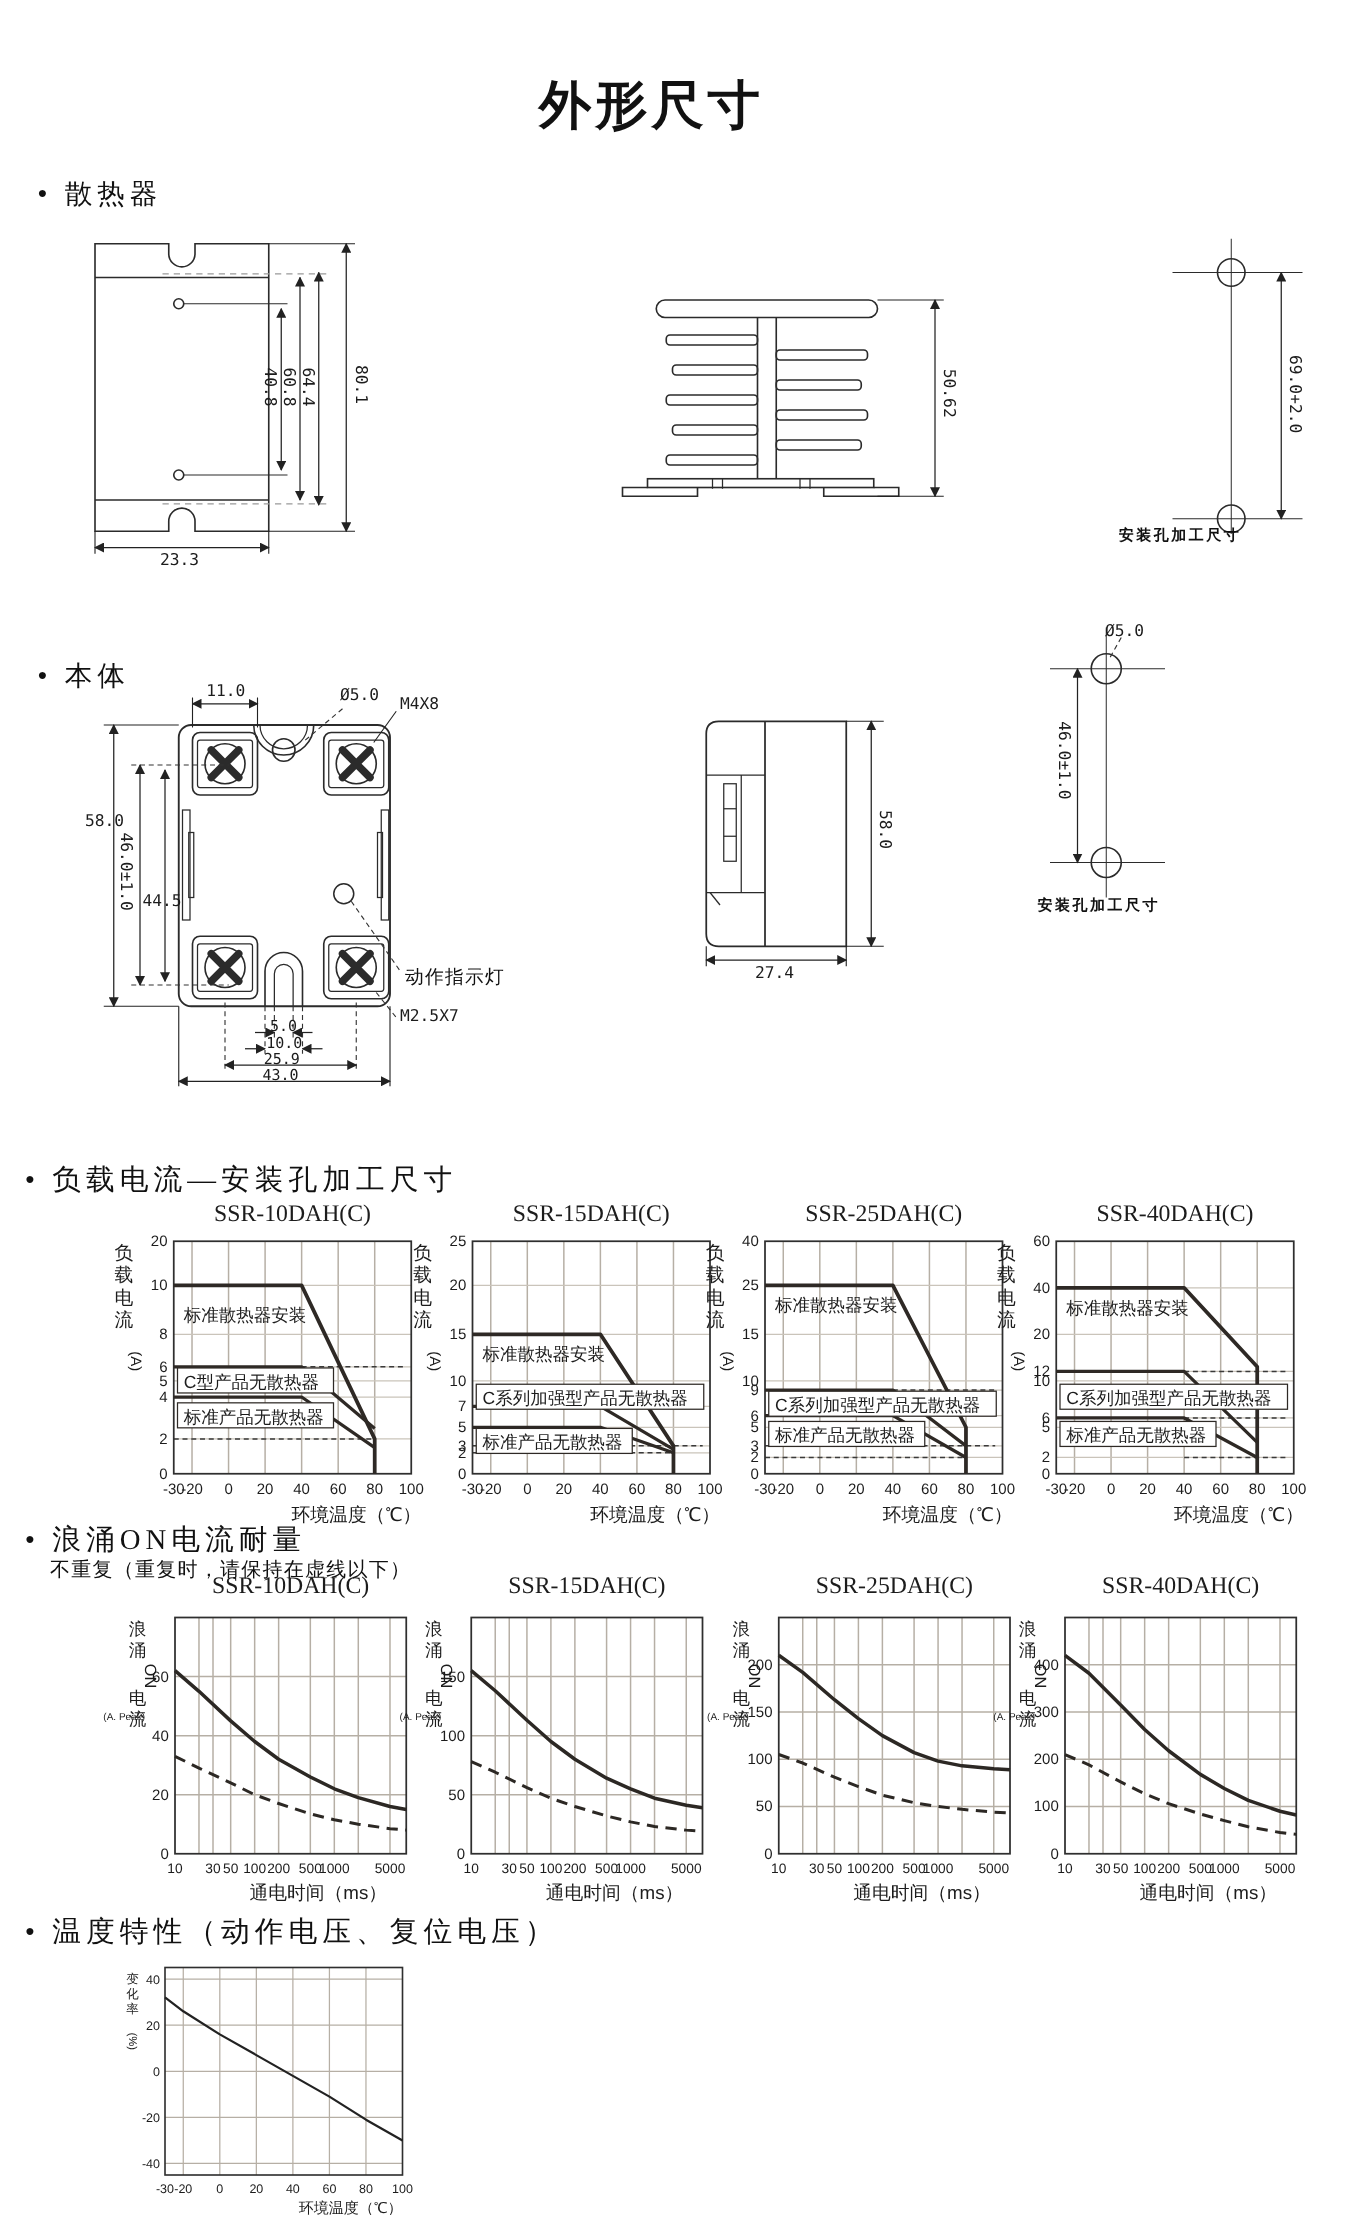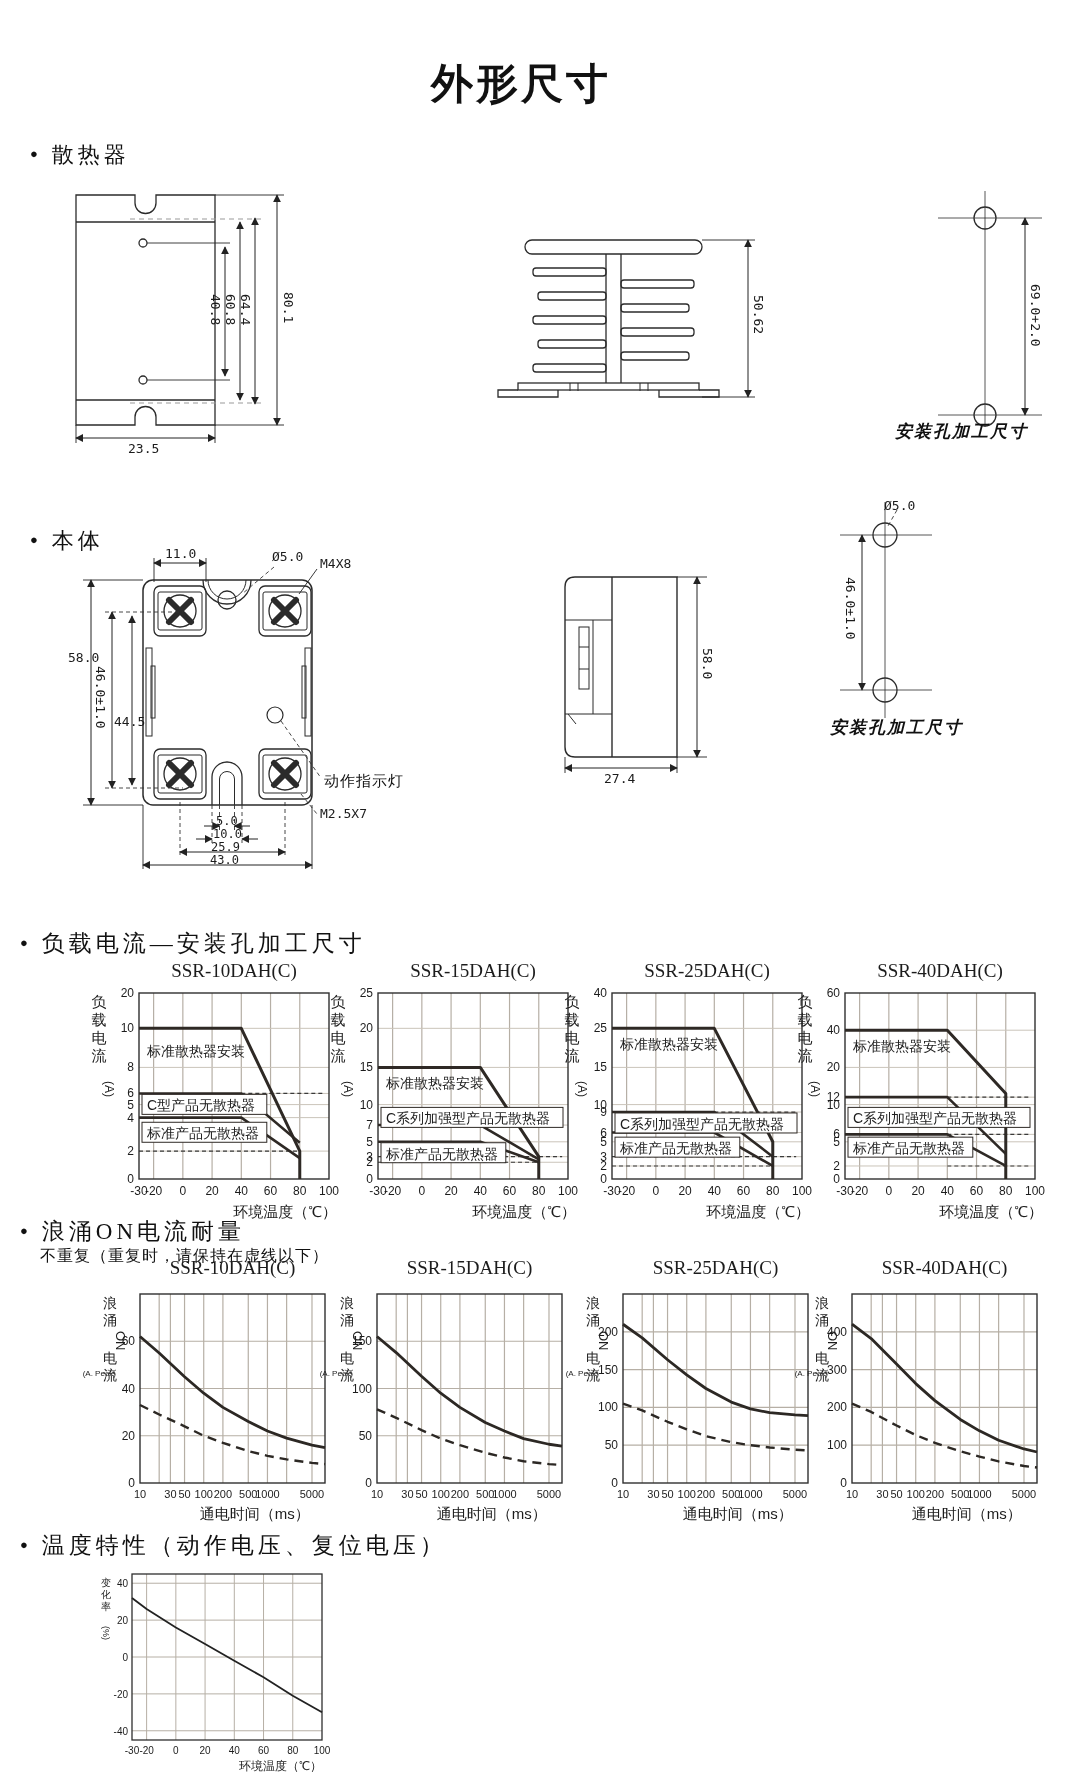--- a/index.html
+++ b/index.html
@@ -7,21 +7,21 @@
         font-family:"Liberation Sans",sans-serif;color:#111;}
   .page-title{position:absolute;left:0;top:40px;width:1010px;margin:16px;text-align:center;
         font-size:42px;font-weight:bold;letter-spacing:3px;font-family:"Liberation Sans",sans-serif;}
   .sec-title{position:absolute;font-family:"Liberation Serif",serif;font-size:22px;letter-spacing:4px;white-space:nowrap;}
   .sec-title .bullet{font-size:13px;vertical-align:4px;margin-right:14px;letter-spacing:0;}
   .sec-sub{position:absolute;font-family:"Liberation Serif",serif;font-size:16px;letter-spacing:1px;white-space:nowrap;}
   .draw{position:absolute;}
   .draw svg{display:block;overflow:visible;}
   .dim{position:absolute;font-family:"DejaVu Sans Mono",monospace;font-size:13px;color:#1c1c1c;white-space:nowrap;}
   .rot{transform:rotate(90deg);transform-origin:0 0;}
-  .cap{position:absolute;font-family:"Liberation Serif",serif;font-weight:bold;font-size:17px;letter-spacing:2px;white-space:nowrap;font-style:italic;}
+  .cap{position:absolute;font-family:"Liberation Serif",serif;font-weight:bold;font-size:12px;letter-spacing:2px;white-space:nowrap;}
   .note{position:absolute;font-family:"Liberation Serif",serif;font-size:15px;letter-spacing:1px;white-space:nowrap;}
   .chart{position:absolute;}
 </style>
 </head>
 <body>
 
 <div class="page">
 
   <h1 class="page-title">外形尺寸</h1>
 
@@ -59,21 +59,21 @@
         <line x1="16" y1="263" x2="16" y2="281" stroke-width="0.9"></line>
         <line x1="155" y1="263" x2="155" y2="281" stroke-width="0.9"></line>
         <line x1="16" y1="276" x2="155" y2="276" marker-start="url(#a1)" marker-end="url(#a1)"></line>
       </g>
     </svg>
   </div>
   <span class="dim rot" style="left:223px;top:294px;">40.8</span>
   <span class="dim rot" style="left:238px;top:294px;">60.8</span>
   <span class="dim rot" style="left:253px;top:294px;">64.4</span>
   <span class="dim rot" style="left:296px;top:292px;">80.1</span>
-  <span class="dim" style="left:128px;top:441px;">23.5</span>
+  <span class="dim" style="left:128px;top:441px;">23.3</span>
 
   <div class="draw" style="left:470px;top:180px;width:320px;height:235px;">
     <svg width="320" height="235">
       <defs>
           <marker id="a2" viewBox="0 0 10 10" refX="9" refY="5" markerWidth="8" markerHeight="8" orient="auto-start-reverse">
             <path d="M0,0L10,5L0,10z" fill="#222"></path>
           </marker>
         </defs>
       <g fill="none" stroke="#2b2b2b" stroke-width="1.3">
         <rect x="55" y="60" width="177" height="14" rx="7"></rect>

